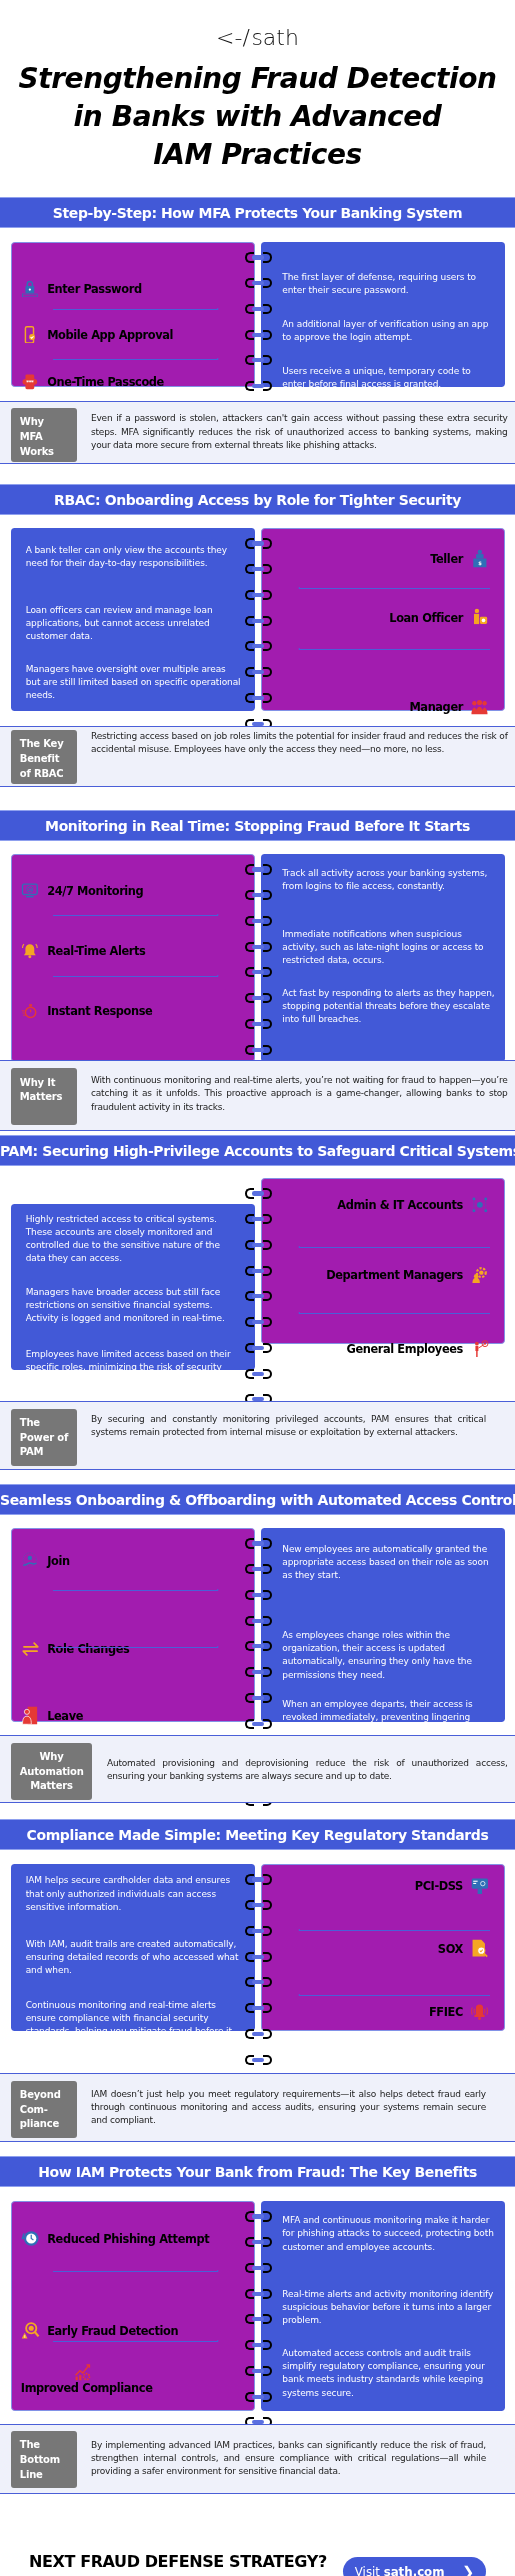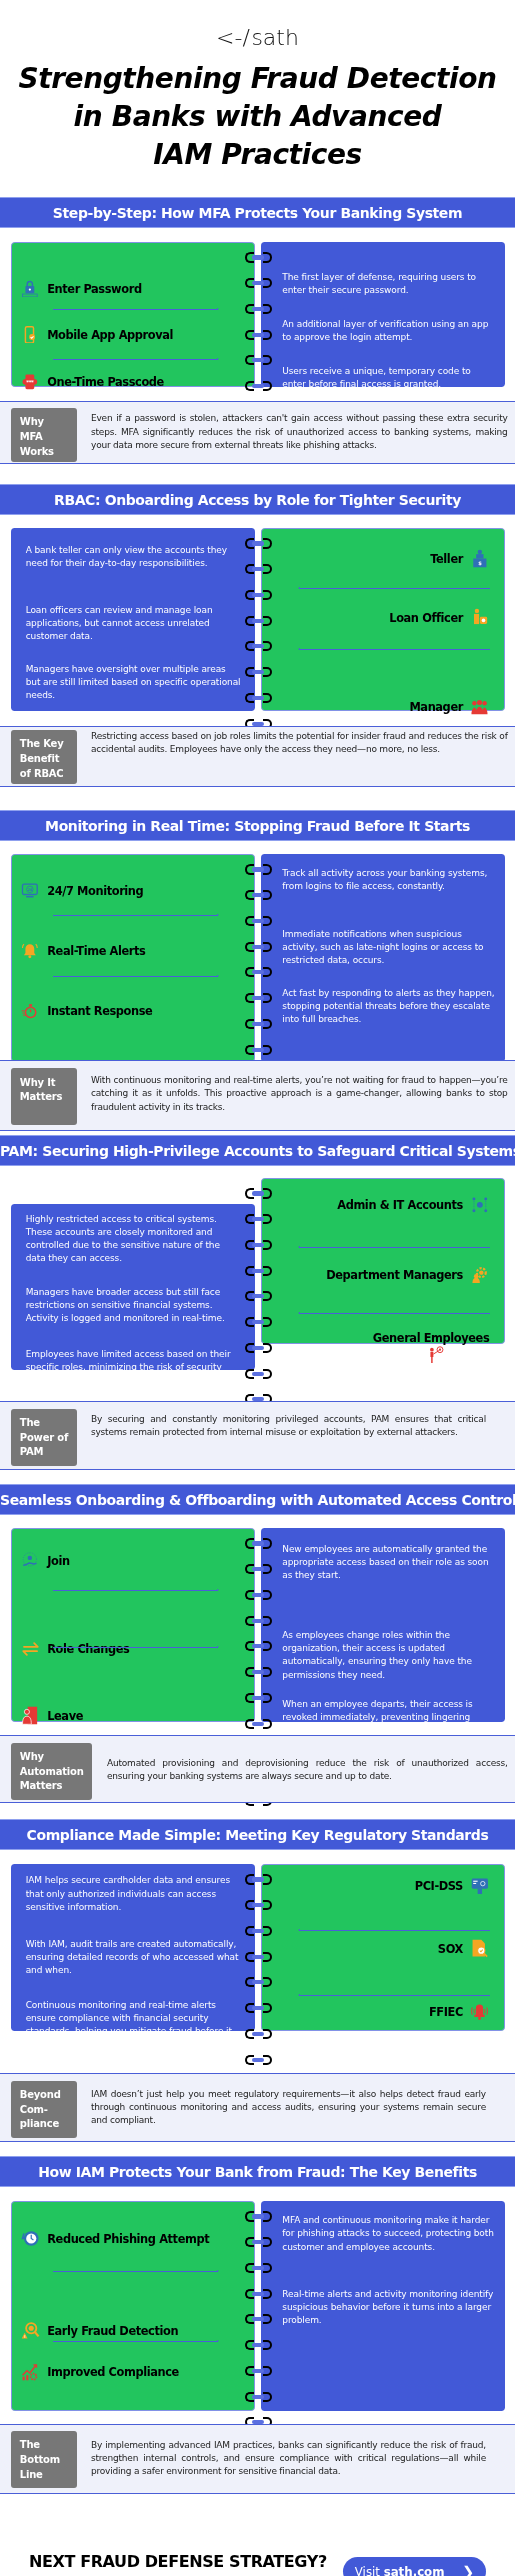--- a/index.html
+++ b/index.html
@@ -7,21 +7,21 @@
   body { font-family: "Liberation Sans", "DejaVu Sans", sans-serif; color: #111; position: relative; height: 2576px; overflow: hidden; }
 
   .logo { position: absolute; top: 25px; left: 0; width: 515px; text-align: center; font-family: "DejaVu Sans", sans-serif; font-size: 22px; font-weight: 300; color: #111; letter-spacing: 0px; }
   .logo .mark { font-weight: 300; margin-right: 1.5px; }
 
   .main-title { position: absolute; top: 60px; left: 0; width: 515px; text-align: center; font-family: "DejaVu Sans", sans-serif; font-weight: 700; font-style: italic; font-size: 28px; line-height: 38px; color: #000; letter-spacing: -0.4px; }
 
   .section-header { position: absolute; left: 0; width: 515px; height: 31px; background: #4259d7; color: #fff; text-align: center; font-family: "DejaVu Sans", sans-serif; font-weight: 700; font-size: 14px; line-height: 31px; letter-spacing: -0.4px; white-space: nowrap; border-top: 0.7px solid #8fa0ee; border-bottom: 0.7px solid #8fa0ee; }
 
   .panel { position: absolute; border-radius: 3.7px; }
-  .panel.white { background: #22c55e; border: 0.7px solid #8292e6; }
+  .panel.white { background: #a21caf; border: 0.7px solid #8292e6; }
   .panel.blue { background: #4259d7; color: #fff; }
 
   .left-col { left: 11px; width: 244px; }
   .right-col { left: 261px; width: 244px; }
 
   .item-row { position: absolute; display: flex; align-items: center; font-family: "DejaVu Sans", sans-serif; font-weight: 700; font-size: 11.4px; color: #000; letter-spacing: -0.4px; white-space: nowrap; }
   .item-row.right { right: 14.7px; justify-content: flex-end; }
   .item-row.left { left: 8.8px; }
   .item-row .ic { width: 19px; height: 19px; display: inline-flex; align-items: center; justify-content: center; flex: 0 0 19px; }
   .item-row.left .ic { margin-right: 7.4px; }
@@ -34,21 +34,21 @@
   .desc { position: absolute; font-family: "DejaVu Sans", sans-serif; font-size: 9px; line-height: 13.2px; color: #fff; letter-spacing: -0.1px; }
 
   .rings { position: absolute; left: 245px; width: 26.5px; }
   .ring { position: absolute; left: 0; width: 26.5px; height: 10.3px; }
   .ring .bar { position: absolute; left: 7.4px; top: 2.9px; width: 11.8px; height: 4.4px; background: #5a6fe0; border-radius: 2.2px; }
   .ring .l { position: absolute; left: 0; top: 0; width: 8.8px; height: 10.3px; border: 2.9px solid #000; border-right: none; border-radius: 5.9px 0 0 5.9px; }
   .ring .r { position: absolute; right: 0; top: 0; width: 8.8px; height: 10.3px; border: 2.9px solid #000; border-left: none; border-radius: 0 5.9px 5.9px 0; }
 
   .callout { position: absolute; left: 0; width: 515px; background: #eff1fa; border-top: 1.5px solid #4a5fd8; border-bottom: 1.5px solid #4a5fd8; }
   .callout .tag { position: absolute; left: 11px; width: 66px; background: #777; color: #fff; border-radius: 2.9px; font-family: "DejaVu Sans", sans-serif; font-weight: 700; font-size: 10px; line-height: 14.7px; padding: 7.4px 8.8px; letter-spacing: -0.2px; }
-  .callout .tag.wide { width: 81px; }
+  .callout .tag.wide { width: 81px; text-align: center; }
   .callout .text { position: absolute; left: 91px; right: 7.4px; font-family: "DejaVu Sans", sans-serif; font-size: 9px; line-height: 13.2px; color: #222; letter-spacing: -0.2px; text-align: justify; }
 
   .cta-q { position: absolute; left: 29px; top: 2549px; font-family: "DejaVu Sans", sans-serif; font-weight: 700; font-size: 16px; line-height: 25px; color: #000; letter-spacing: -0.4px; }
   .cta-btn { position: absolute; left: 343px; top: 2557px; width: 143px; height: 29px; background: #4259d7; border-radius: 14.7px; color: #fff; font-family: "DejaVu Sans", sans-serif; font-size: 11.8px; display: flex; align-items: center; padding-left: 11.8px; text-decoration: underline; cursor: pointer; }
   .cta-btn b { font-weight: 700; margin-left: 3.7px; }
   .cta-btn .chev { position: absolute; right: 11.8px; top: 5.9px; text-decoration: none; font-size: 14.7px; font-weight: 300; }
 </style>
 </head>
 <body>
 
@@ -230,21 +230,21 @@
         <span class="r"></span>
       </div>
       <div class="ring" style="top: 216px;">
         <span class="l"></span>
         <span class="bar"></span>
         <span class="r"></span>
       </div>
     </div>
     <div class="callout" style="top: 726px; height: 61px;">
       <div class="tag" style="top: 2.9px; height: 54px;">The Key Benefit of RBAC</div>
-      <div class="text" style="top: 2.9px;">Restricting access based on job roles limits the potential for insider fraud and reduces the risk of accidental audits. Employees have only the access they need—no more, no less.</div>
+      <div class="text" style="top: 2.9px;">Restricting access based on job roles limits the potential for insider fraud and reduces the risk of accidental misuse. Employees have only the access they need—no more, no less.</div>
     </div>
     <div class="section-header" style="top: 810px;">Monitoring in Real Time: Stopping Fraud Before It Starts</div>
     <div class="panel white left-col" style="top: 854px; height: 208px;">
       <div class="item-row left" style="top: 26px;">
         <span class="ic">
           <svg width="17.7" height="17.7" viewBox="0 0 24 24" style="font-size:15.5px">
             <rect x="2" y="3" width="20" height="14" rx="2" fill="none" stroke="#2f6fb7" stroke-width="1.8"></rect>
             <circle cx="12" cy="10" r="4.5" fill="none" stroke="#2f6fb7"></circle>
             <text x="12" y="12" font-size="5" fill="#2f6fb7" text-anchor="middle" font-family="DejaVu Sans">24</text>
             <rect x="7" y="19" width="10" height="2" fill="#2f6fb7"></rect>
@@ -351,21 +351,21 @@
         <span>Department Managers</span>
         <span class="ic">
           <svg width="17.7" height="17.7" viewBox="0 0 24 24">
             <circle cx="14" cy="9" r="6" fill="none" stroke="#f5a623" stroke-width="3" stroke-dasharray="3 2"></circle>
             <circle cx="14" cy="9" r="3" fill="#f5a623"></circle>
             <circle cx="7" cy="14" r="3" fill="#f5a623"></circle>
             <path d="M2 23c0-5 2-7 5-7s5 2 5 7z" fill="#f5a623"></path>
           </svg>
         </span>
       </div>
-      <div class="item-row right" style="top: 152px; flex-direction: column;">
+      <div class="item-row right" style="top: 160px;">
         <span>General Employees</span>
         <span class="ic">
           <svg width="17.7" height="17.7" viewBox="0 0 24 24">
             <circle cx="8" cy="5" r="2.5" fill="#e53935"></circle>
             <path d="M6 8h4v7H9v8H7v-8H6z" fill="#e53935"></path>
             <circle cx="19" cy="5" r="4" fill="none" stroke="#e53935" stroke-width="1.3"></circle>
             <circle cx="19" cy="5" r="1.5" fill="#e53935"></circle>
             <path d="M10 11l8-5" stroke="#e53935" stroke-width="1.3"></path>
           </svg>
         </span>
@@ -645,38 +645,39 @@
           <svg width="19" height="19" viewBox="0 0 26 26" style="font-size:15.5px">
             <circle cx="14" cy="10" r="7" fill="none" stroke="#f5a623" stroke-width="2.5"></circle>
             <circle cx="14" cy="10" r="3.5" fill="#f5a623"></circle>
             <path d="M19 15l5 6" stroke="#f5a623" stroke-width="3"></path>
             <path d="M1 24l4-8 4 8z" fill="#f5a623"></path>
             <text x="5" y="23" font-size="5" fill="#fff" text-anchor="middle" font-family="DejaVu Sans">!</text>
           </svg>
         </span>
         <span>Early Fraud Detection</span>
       </div>
-      <div class="item-row left" style="top: 160px;">
+      <div class="item-row left" style="top: 160px; flex-direction: column;">
         <span class="ic">
           <svg width="17.7" height="19" viewBox="0 0 24 26">
             <path d="M2 18l6-6 4 3 8-10" stroke="#e53935" stroke-width="2" fill="none"></path>
             <path d="M17 4h4v4" stroke="#e53935" stroke-width="2" fill="none"></path>
             <rect x="2" y="20" width="3" height="5" fill="#e53935"></rect>
             <rect x="7" y="18" width="3" height="7" fill="#e53935"></rect>
             <circle cx="17" cy="20" r="4" fill="none" stroke="#e53935" stroke-width="2.5" stroke-dasharray="2 1.5"></circle>
           </svg>
         </span>
         <span>Improved Compliance</span>
       </div>
       <div class="arrow to-right" style="top: 69px; left: 41px; width: 165px;"></div>
       <div class="arrow to-right" style="top: 139px; left: 41px; width: 165px;"></div>
     </div>
     <div class="panel blue right-col" style="top: 2201px; height: 210px;">
       <div class="desc" style="top: 13.2px; left: 21.3px; width: 213px;">MFA and continuous monitoring make it harder for phishing attacks to succeed, protecting both customer and employee accounts.</div>
       <div class="desc" style="top: 87px; left: 21.3px; width: 213px;">Real-time alerts and activity monitoring identify suspicious behavior before it turns into a larger problem.</div>
+      <div class="desc" style="top: 146px; left: 21.3px; width: 213px;">Automated access controls and audit trails simplify regulatory compliance, ensuring your bank meets industry standards while keeping systems secure.</div>
     </div>
     <div class="rings" style="top: 2201px; height: 210px;">
       <div class="ring" style="top: 10.3px;">
         <span class="l"></span>
         <span class="bar"></span>
         <span class="r"></span>
       </div>
       <div class="ring" style="top: 36px;">
         <span class="l"></span>
         <span class="bar"></span>

